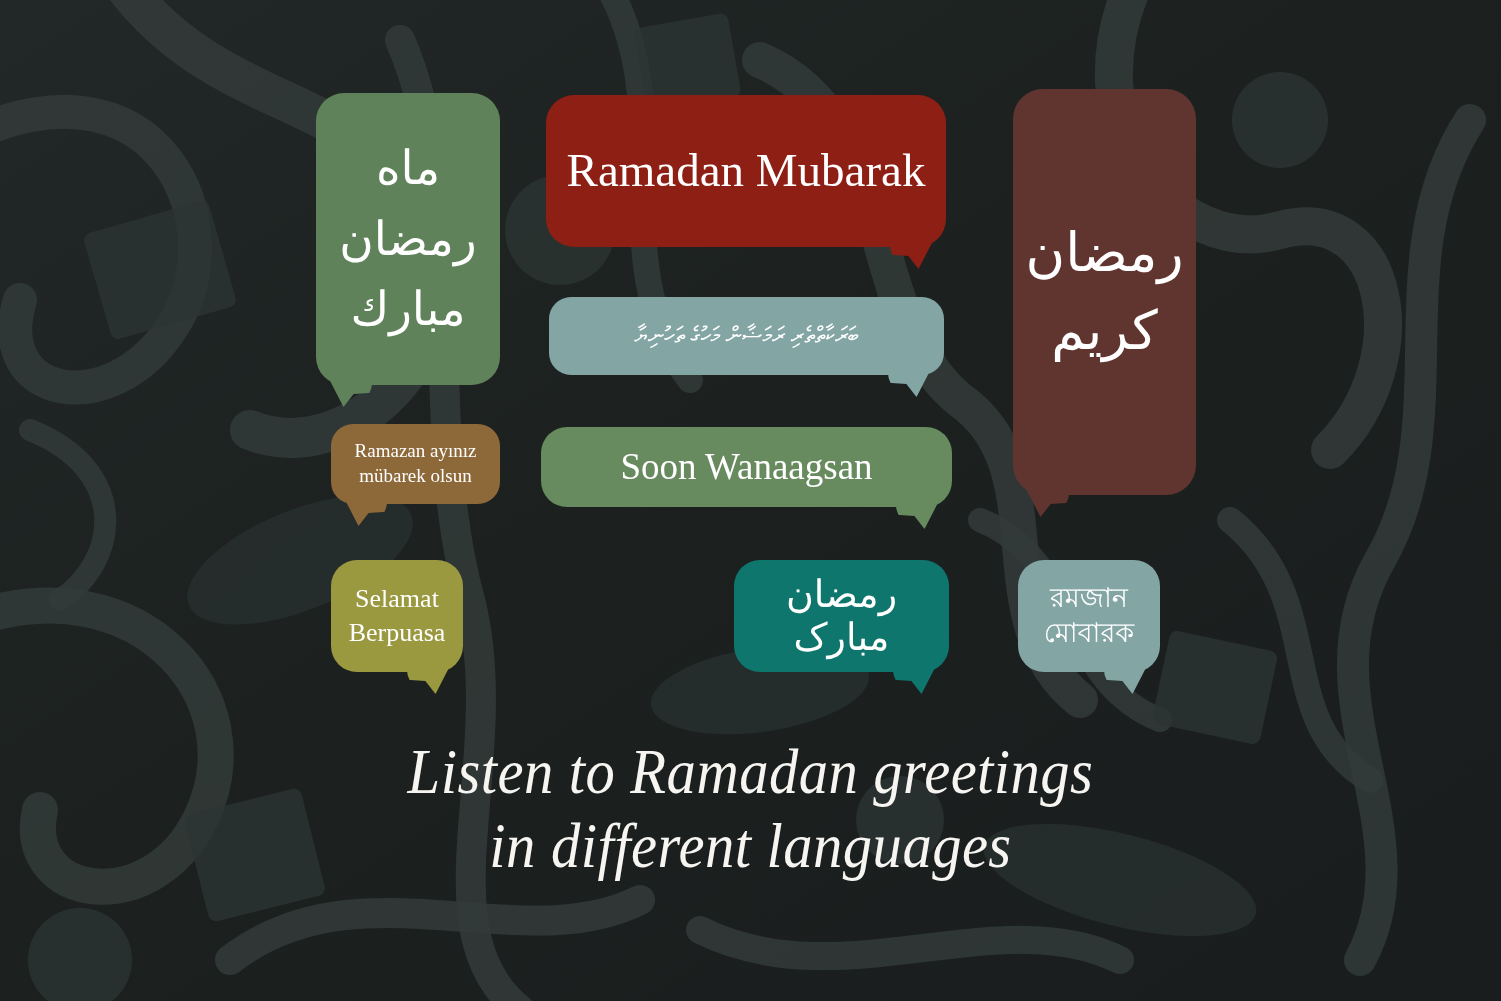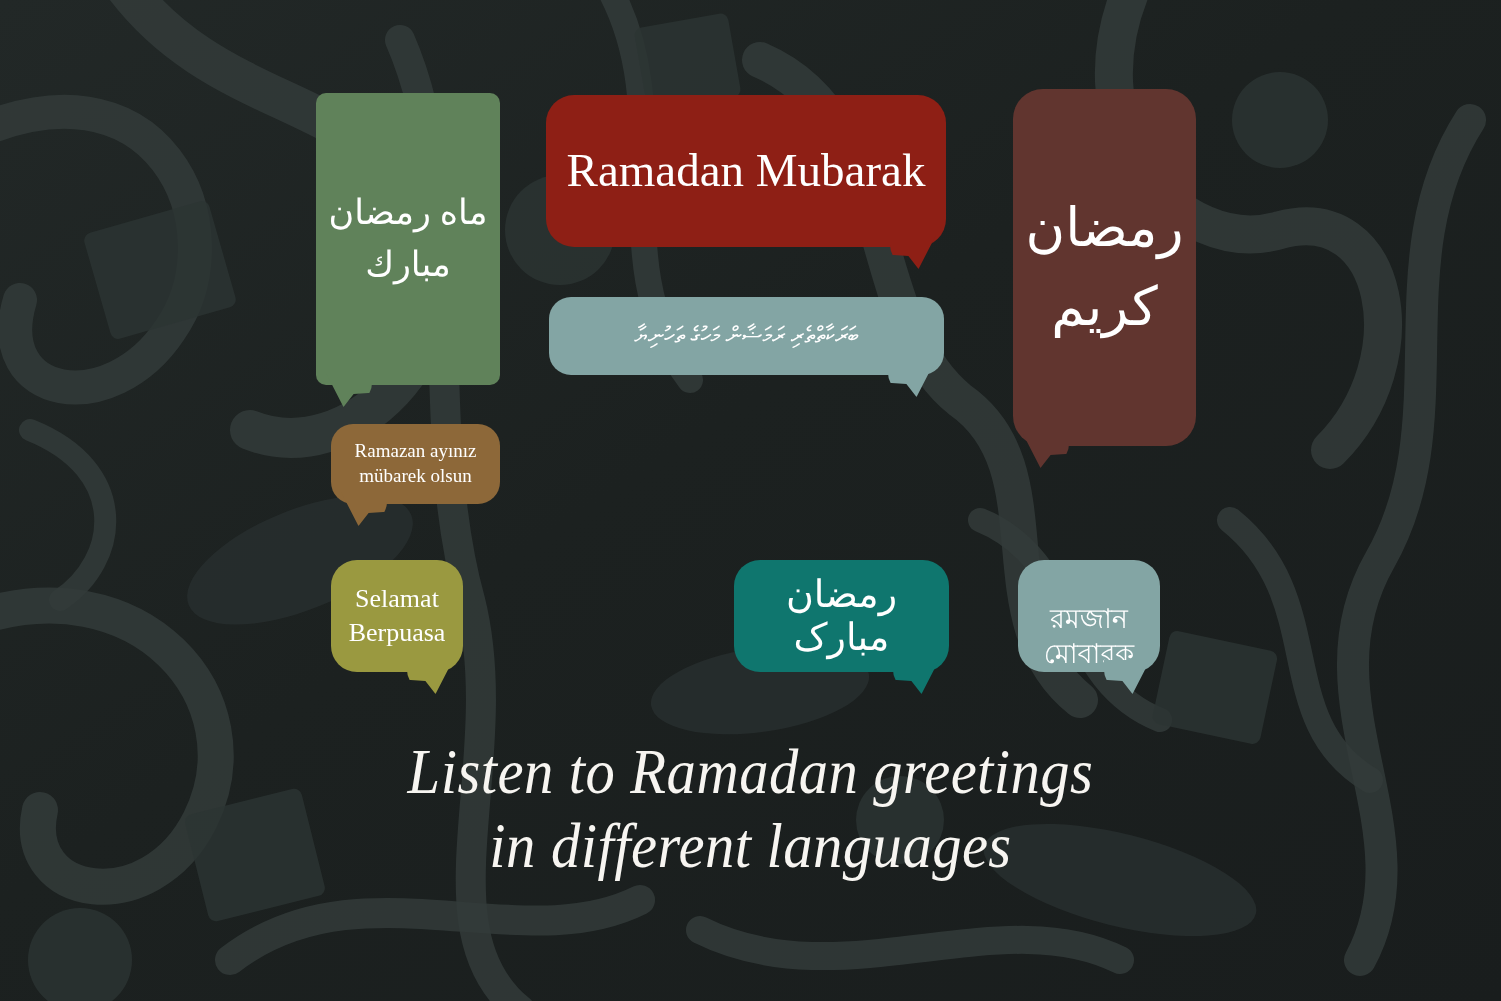--- a/index.html
+++ b/index.html
@@ -39,34 +39,34 @@
   .bubble.tail-bl::after{
     left:10px;
     border-bottom-right-radius:30px 24px;
     clip-path:polygon(0% 0%, 100% 0%, 100% 58%, 60% 62%, 38% 100%);
   }
 
   
   #b-persian{
     left:316px;top:93px;width:184px;height:292px;
     background:#60825a;
-    border-radius:10px;
-    font-size:35px;
+    border-radius:28px;
+    font-size:47px;
     direction:rtl;
     line-height:1.5;
   }
   #b-english{
     left:546px;top:95px;width:400px;height:152px;
     background:#8e1f15;
     border-radius:28px;
     font-size:47px;
     line-height:1.22;
   }
   #b-arabic{
-    left:1013px;top:89px;width:183px;height:357px;
+    left:1013px;top:89px;width:183px;height:406px;
     background:#61352f;
     border-radius:30px;
     font-size:54px;
     direction:rtl;
     line-height:1.45;
   }
   #b-dhivehi{
     left:549px;top:297px;width:395px;height:78px;
     background:#83a5a4;
     border-radius:22px;
@@ -107,21 +107,20 @@
     border-radius:26px;
     font-size:38px;
     direction:rtl;
   }
   #b-bengali{
     left:1018px;top:560px;width:142px;height:112px;
     background:#83a5a4;
     border-radius:26px;
     font-size:27px;
     line-height:1.3;
-    align-items:flex-end;
   }
   
   #caption{
     position:absolute;left:0;top:735px;width:1501px;
     text-align:center;
     color:#f7f5f1;
     font-style:italic;
     font-size:63px;
     line-height:1.18;
     letter-spacing:.5px;
@@ -189,20 +188,23 @@
   </div>
 
   <div class="bubble tail-br" id="b-dhivehi">
     <span class="txt">ބަރަކާތްތެރި ރަމަޟާން މަހުގެ ތަހުނިޔާ</span>
   </div>
 
   <div class="bubble tail-bl" id="b-turkish">
     <span class="txt">Ramazan ayınız mübarek olsun</span>
   </div>
 
+  <div class="bubble tail-br" id="b-somali">
+    <span class="txt">Soon Wanaagsan</span>
+  </div>
 
   <div class="bubble tail-br" id="b-malay">
     <span class="txt">Selamat Berpuasa</span>
   </div>
 
 
   <div class="bubble tail-br" id="b-urdu">
     <span class="txt">رمضان مبارک</span>
   </div>
 

